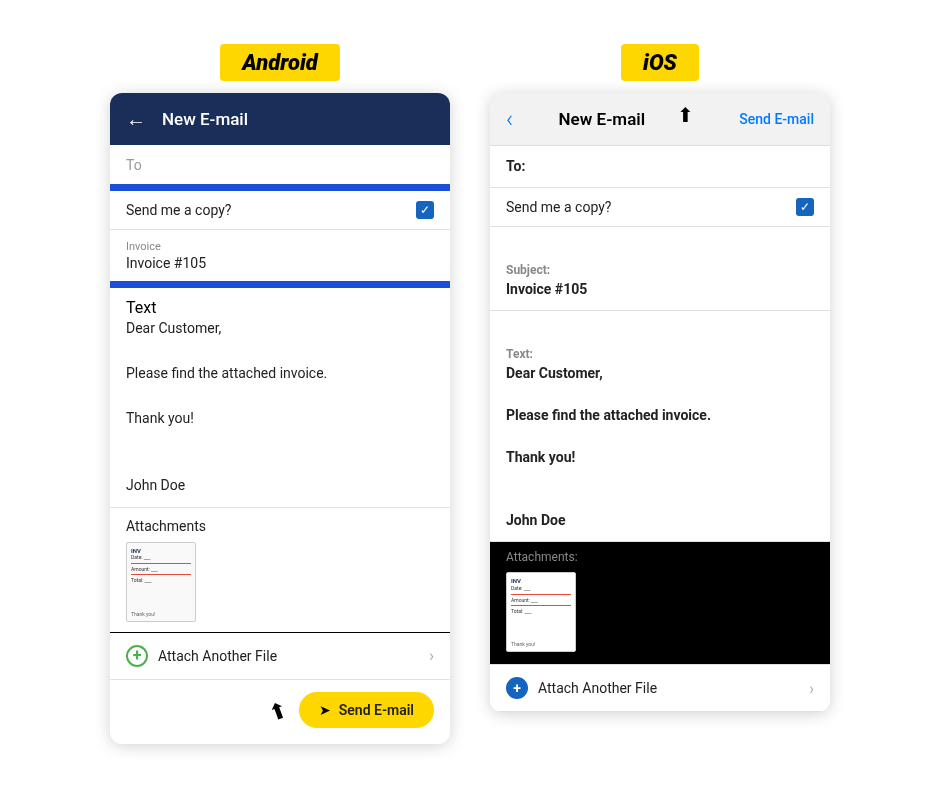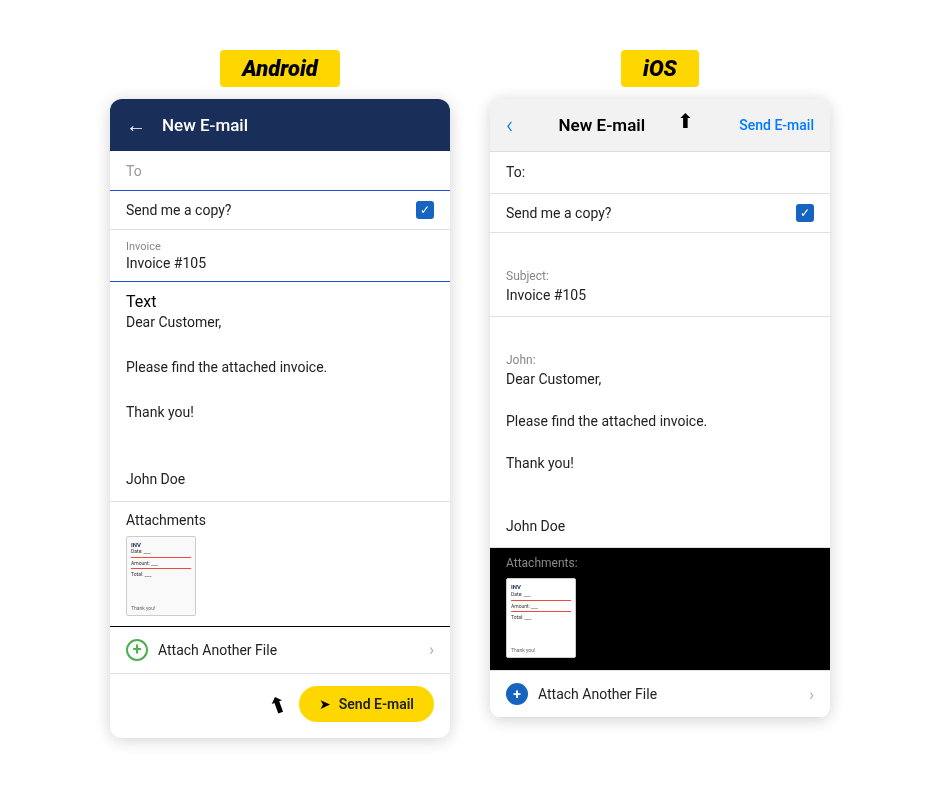--- a/index.html
+++ b/index.html
@@ -70,21 +70,21 @@
       font-weight: 500;
     }
 
     .email-body {
       background: #fff;
       padding: 0;
     }
 
     .field-row {
       padding: 10px 16px;
-      border-bottom: 1px solid #1d4ed8;
+      border-bottom: 7px solid #1d4ed8;
     }
     .field-row .label-small {
       font-size: 11px;
       color: #888;
       margin-bottom: 2px;
     }
     .field-row .field-value {
       font-size: 14px;
       color: #222;
     }
@@ -256,20 +256,21 @@
       font-weight: 500;
     }
 
     .ios-body {
       background: #fff;
     }
 
     .ios-field-row {
       padding: 10px 16px;
       border-bottom: 1px solid #e0e0e0;
+      font-weight: bold;
     }
     .ios-field-row .ios-label {
       font-size: 12px;
       color: #888;
       margin-bottom: 2px;
       margin-top: 26px;
     }
     .ios-field-row .ios-value {
       font-size: 14px;
       color: #222;
@@ -410,21 +411,21 @@
             <span>✓</span>
           </div>
         </div>
 
         <div class="ios-field-row">
           <div class="ios-label">Subject:</div>
           <div class="ios-value">Invoice #105</div>
         </div>
 
         <div class="ios-field-row" style="border-bottom: 1px solid #e0e0e0;">
-          <div class="ios-label">John:</div>
+          <div class="ios-label">Text:</div>
           <div class="ios-value" style="white-space: pre-line;">Dear Customer,
 
 Please find the attached invoice.
 
 Thank you!
 
 
 John Doe</div>
         </div>
 

